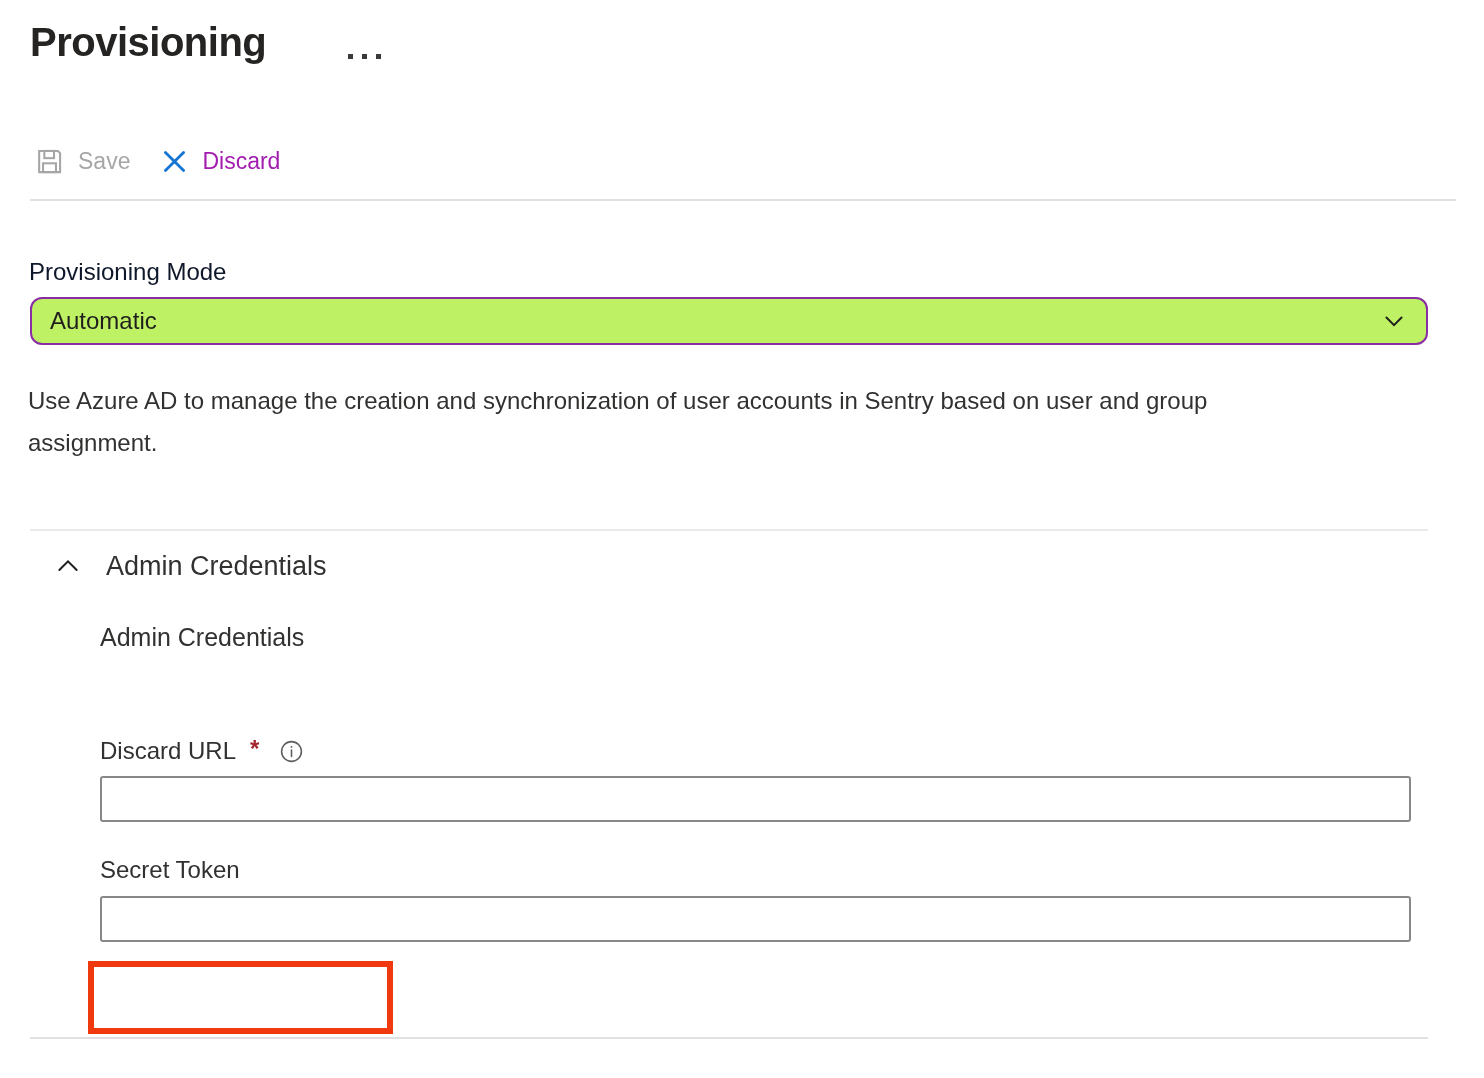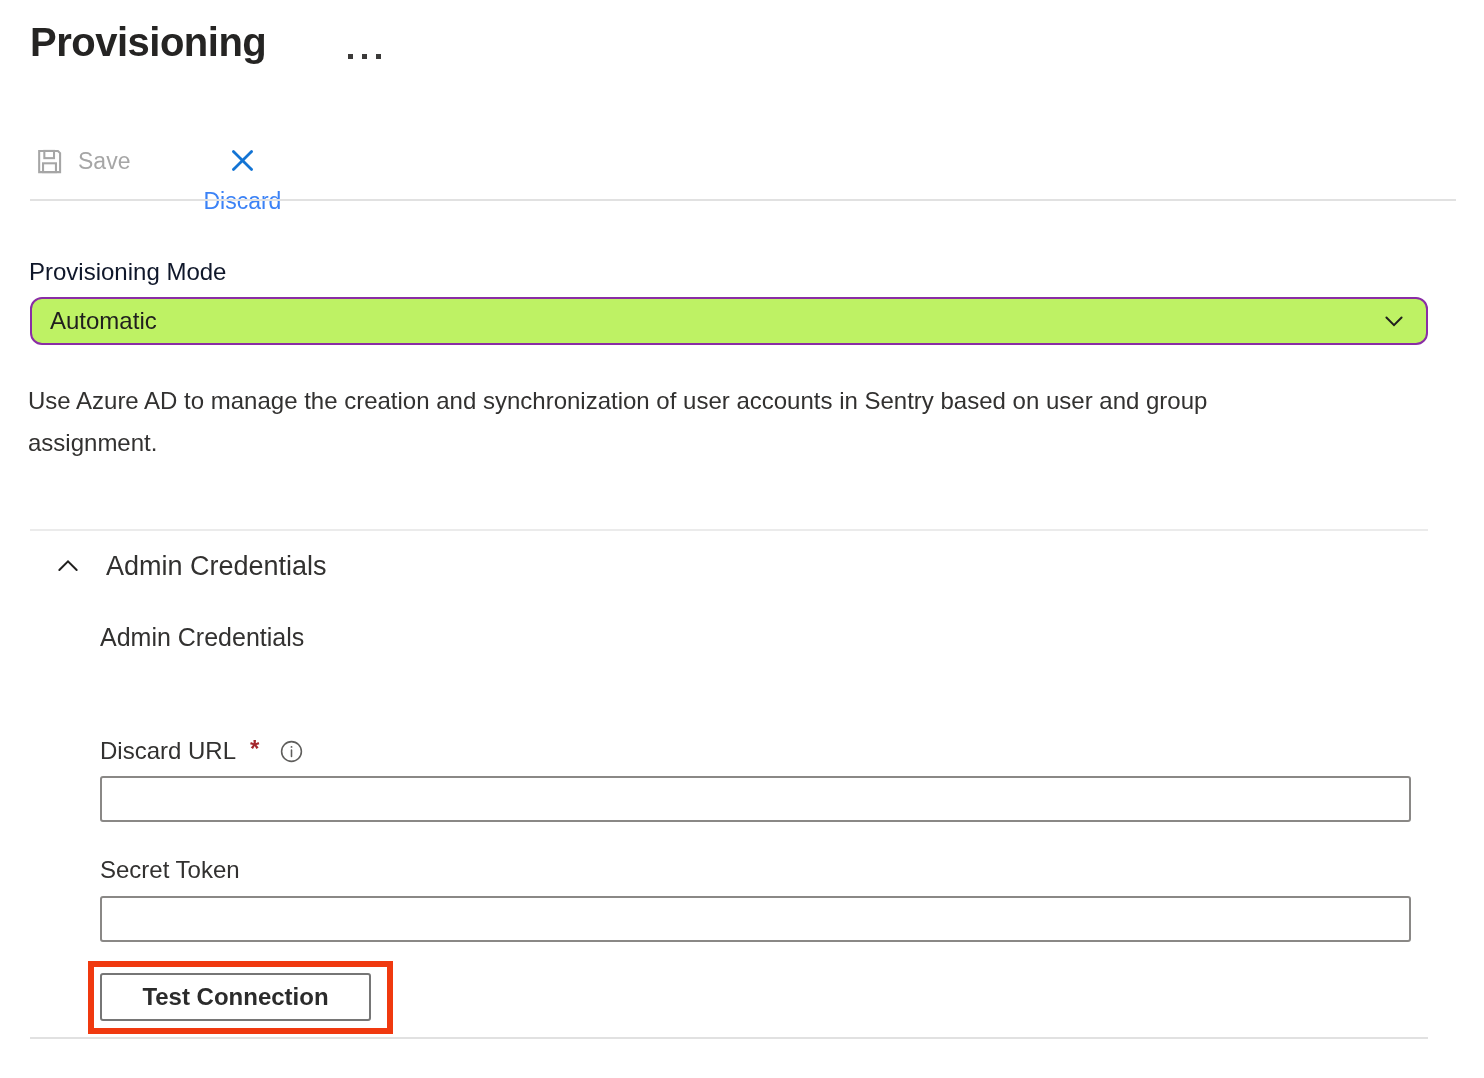--- a/index.html
+++ b/index.html
@@ -5,25 +5,25 @@
   * { margin:0; padding:0; box-sizing:border-box; }
   html,body { background:#ffffff; }
   body { font-family:"Liberation Sans", sans-serif; color:#323130; }
   #page { position:relative; width:1484px; height:1054px; background:#fff; overflow:hidden; }
 
   .page-title { position:absolute; left:30px; top:20px; font-size:40px; font-weight:700;
                 color:#252423; letter-spacing:-0.5px; }
   .more-options { position:absolute; left:348px; top:54px; display:flex; gap:9px; cursor:pointer; }
   .more-options .dot { width:5px; height:5px; background:#3b3a39; }
 
-  .toolbar { position:absolute; left:34px; top:146px; display:flex; align-items:flex-start; gap:73px; }
+  .toolbar { position:absolute; left:34px; top:146px; display:flex; align-items:center; gap:30px; }
   .cmd { display:flex; align-items:center; gap:13px; font-size:23px; cursor:pointer;
          background:none; border:none; font-family:inherit; }
   .cmd-save { color:#a6a6a6; cursor:default; }
-  .cmd-discard { color:#3b82f6;flex-direction:column; }
+  .cmd-discard { color:#a21caf; }
   .toolbar-divider { position:absolute; left:30px; top:199px; width:1426px; height:2px; background:#e1e1e1; }
 
   .mode-label { position:absolute; left:29px; top:258px; font-size:24px; color:#0f172a; }
   .mode-select { position:absolute; left:30px; top:297px; width:1398px; height:48px;
                  border:2px solid #8a2da5; border-radius:12px; background:#bef264;
                  display:flex; align-items:center; justify-content:space-between;
                  padding:0 18px; font-size:24px; color:#201f1e; cursor:pointer; }
 
   .description { position:absolute; left:28px; top:380px; width:1310px; font-size:24px;
                  line-height:42px; color:#323130; }
@@ -134,17 +134,16 @@
     </span>
   </div>
 
   <input class="text-input input-tenant" type="text" placeholder="" style="">
 
   <div class="secret-label">Secret Token</div>
 
   <input class="text-input input-secret" type="text" placeholder="" style="">
 
   <div class="annotation-box"></div>
-  <button class="test-btn">Test Connection</button>
 
   <div class="bottom-divider"></div>
 
 </div>
 
 </body></html>

